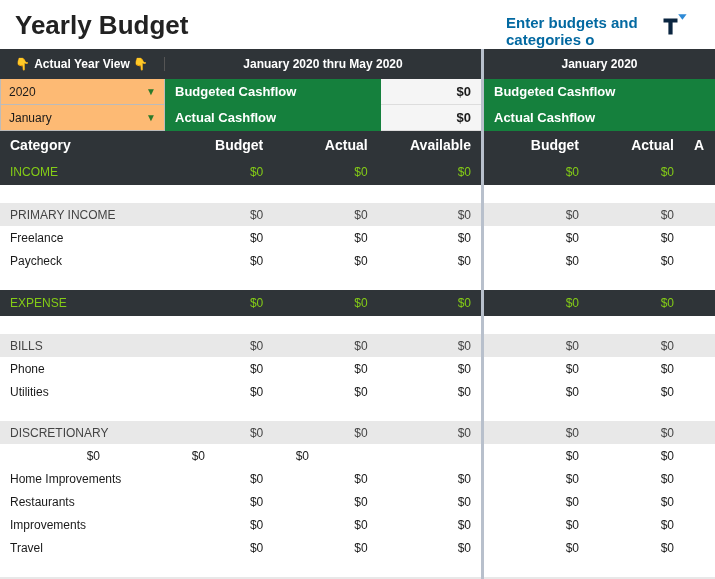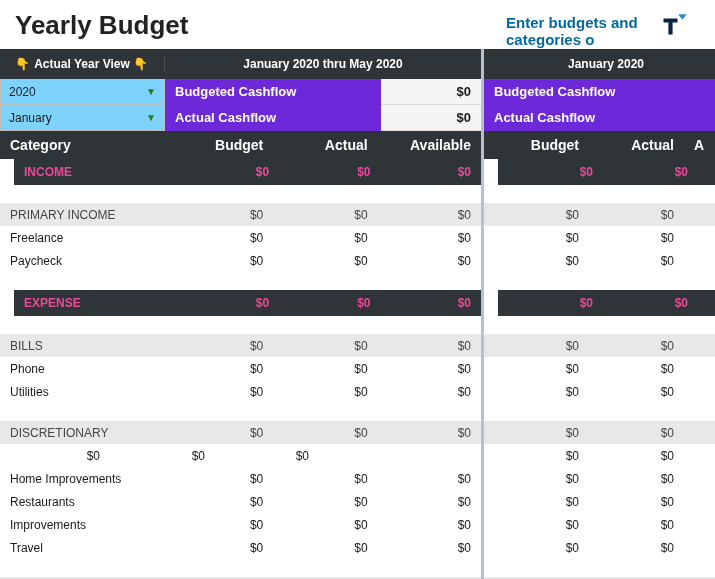--- a/index.html
+++ b/index.html
@@ -11,34 +11,34 @@
 
 .grid { display: flex; }
 .left-panel { width: 484px; border-right: 3px solid #b8c0cc; }
 .right-panel { flex: 1; }
 
 .thead1 { background: #2f3438; color: #fff; display: flex; height: 30px; align-items: center; font-size: 12px; }
 .thead1 .yview { width: 165px; padding: 0 8px; font-weight: bold; display: flex; align-items: center; gap: 4px; justify-content: center; border-right: 1px solid #555; }
 .thead1 .period { flex: 1; text-align: center; font-weight: bold; }
 
 .sel-row { display: flex; height: 26px; align-items: stretch; }
-.sel-cell { width: 165px; background: #7dd3fc; border: 1px solid #bbb; border-top: none; display: flex; align-items: center; padding: 0 8px; font-size: 12px; position: relative; }
+.sel-cell { width: 165px; background: #fdba74; border: 1px solid #bbb; border-top: none; display: flex; align-items: center; padding: 0 8px; font-size: 12px; position: relative; }
 .sel-cell .caret { margin-left: auto; color: #2a7a2a; font-size: 10px; }
 .cash-label { flex: 1; display: flex; }
-.cash-label .blue { background: #6d28d9; color: #fff; font-weight: bold; padding: 5px 10px; flex: 1; font-size: 13px; }
+.cash-label .blue { background: #15803d; color: #fff; font-weight: bold; padding: 5px 10px; flex: 1; font-size: 13px; }
 .cash-label .val { width: 100px; text-align: right; padding: 5px 10px; font-weight: bold; background: #f5f5f5; border-bottom: 1px solid #ddd; }
 
 .thead2 { background: #2f3438; color: #fff; display: flex; height: 28px; align-items: center; font-size: 14px; font-weight: bold; }
 .thead2 .cat { width: 165px; padding: 0 10px; }
 .thead2 .col { text-align: right; padding: 0 10px; }
 
 .row { display: flex; height: 23px; align-items: center; font-size: 12px; }
 .row .cat { width: 165px; padding: 0 10px; }
 .row .col { text-align: right; padding: 0 10px; }
-.row.section { background: #2f3438; color: #ec4899; font-weight: bold; height: 26px; margin-left: 14px; }
+.row.section { background: #2f3438; color: #84cc16; font-weight: normal; height: 26px; }
 .row.group { background: #e8e8e8; font-weight: normal; color: #444; }
 .row.group .cat { font-weight: normal; }
 .row.blank { height: 18px; }
 
 .left-panel .col.b { width: 110px; }
 .left-panel .col.a { width: 105px; }
 .left-panel .col.v { width: 104px; }
 
 .right-panel .col.b { width: 105px; }
 .right-panel .col.a { width: 95px; }

